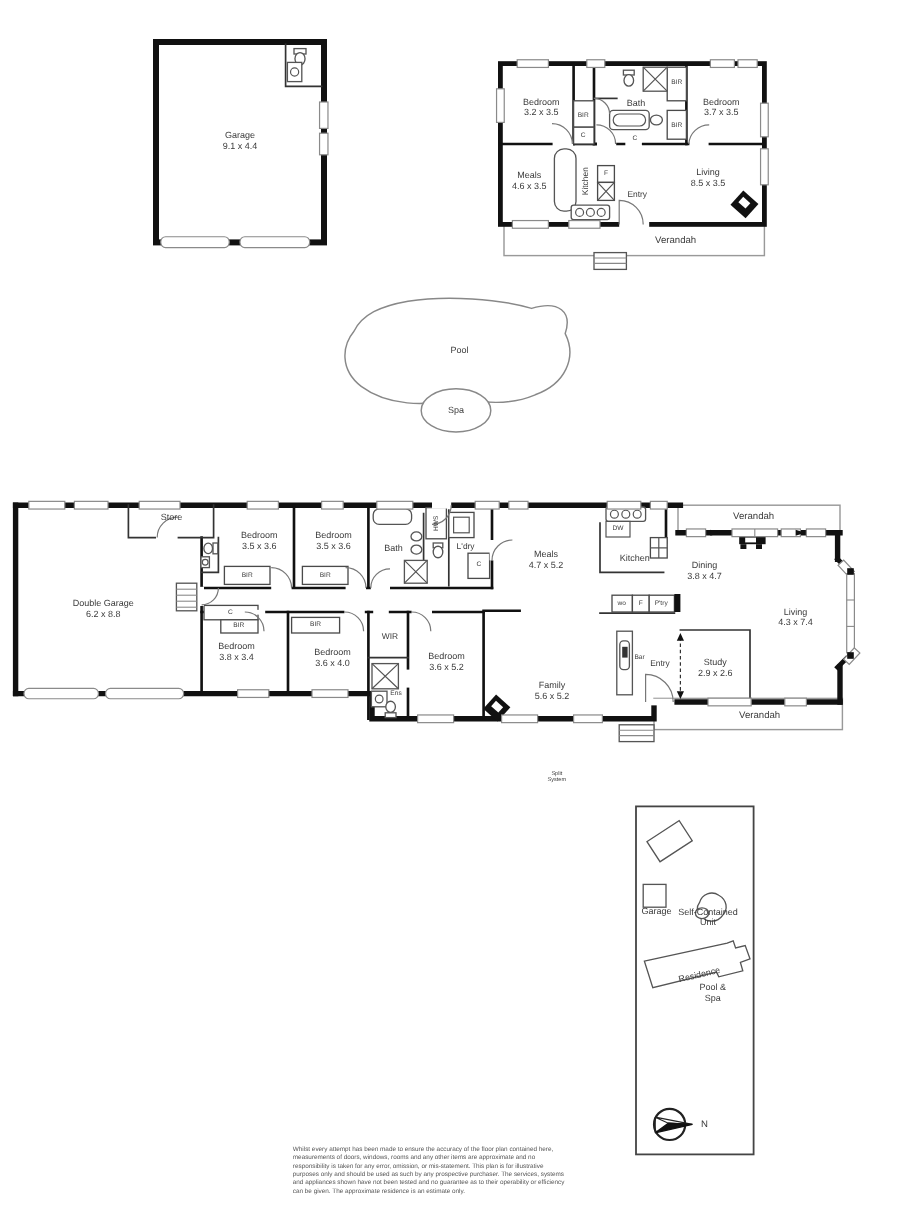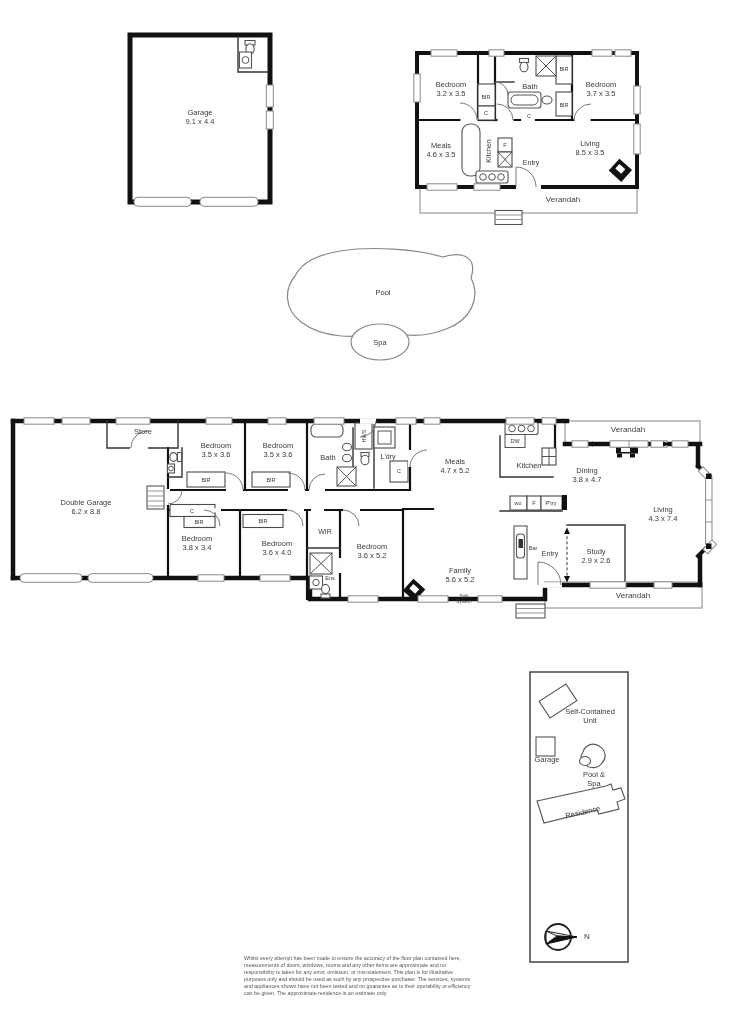--- a/index.html
+++ b/index.html
@@ -1,21 +1,21 @@
 <!DOCTYPE html>
 <html><head>
 <meta charset="utf-8">
 <style>
   html,body{margin:0;padding:0;background:#fff;}
   #canvas{position:relative;width:750px;height:1017px;background:#ffffff;
           font-family:"Liberation Sans",sans-serif;color:#3a3a3a;overflow:hidden;}
   #plan-svg{position:absolute;left:0;top:0;}
   .lbl{position:absolute;transform:translate(-50%,-50%);white-space:nowrap;
        text-align:center;line-height:1.18;color:#3a3a3a;}
-  .wrap{white-space:normal;}
+  .wrap{white-space:normal;margin-top:48px;}
   .ln{display:block;}
   .sz8{font-size:8px;} .sz75{font-size:7.5px;} .sz7{font-size:7px;}
   .sz55{font-size:5.5px;} .sz46{font-size:4.6px;}
   .rot{transform:translate(-50%,-50%) rotate(-90deg);}
   .rot12{transform:translate(-50%,-50%) rotate(-13deg);}
   .disclaimer{position:absolute;left:244px;top:955px;width:232px;font-size:5.3px;
               line-height:1.33;color:#555;text-align:left;}
   
   .wall4{stroke:#111;stroke-width:4.5;fill:none;stroke-linecap:square;}
   .wall3{stroke:#111;stroke-width:4;fill:none;stroke-linecap:square;}

